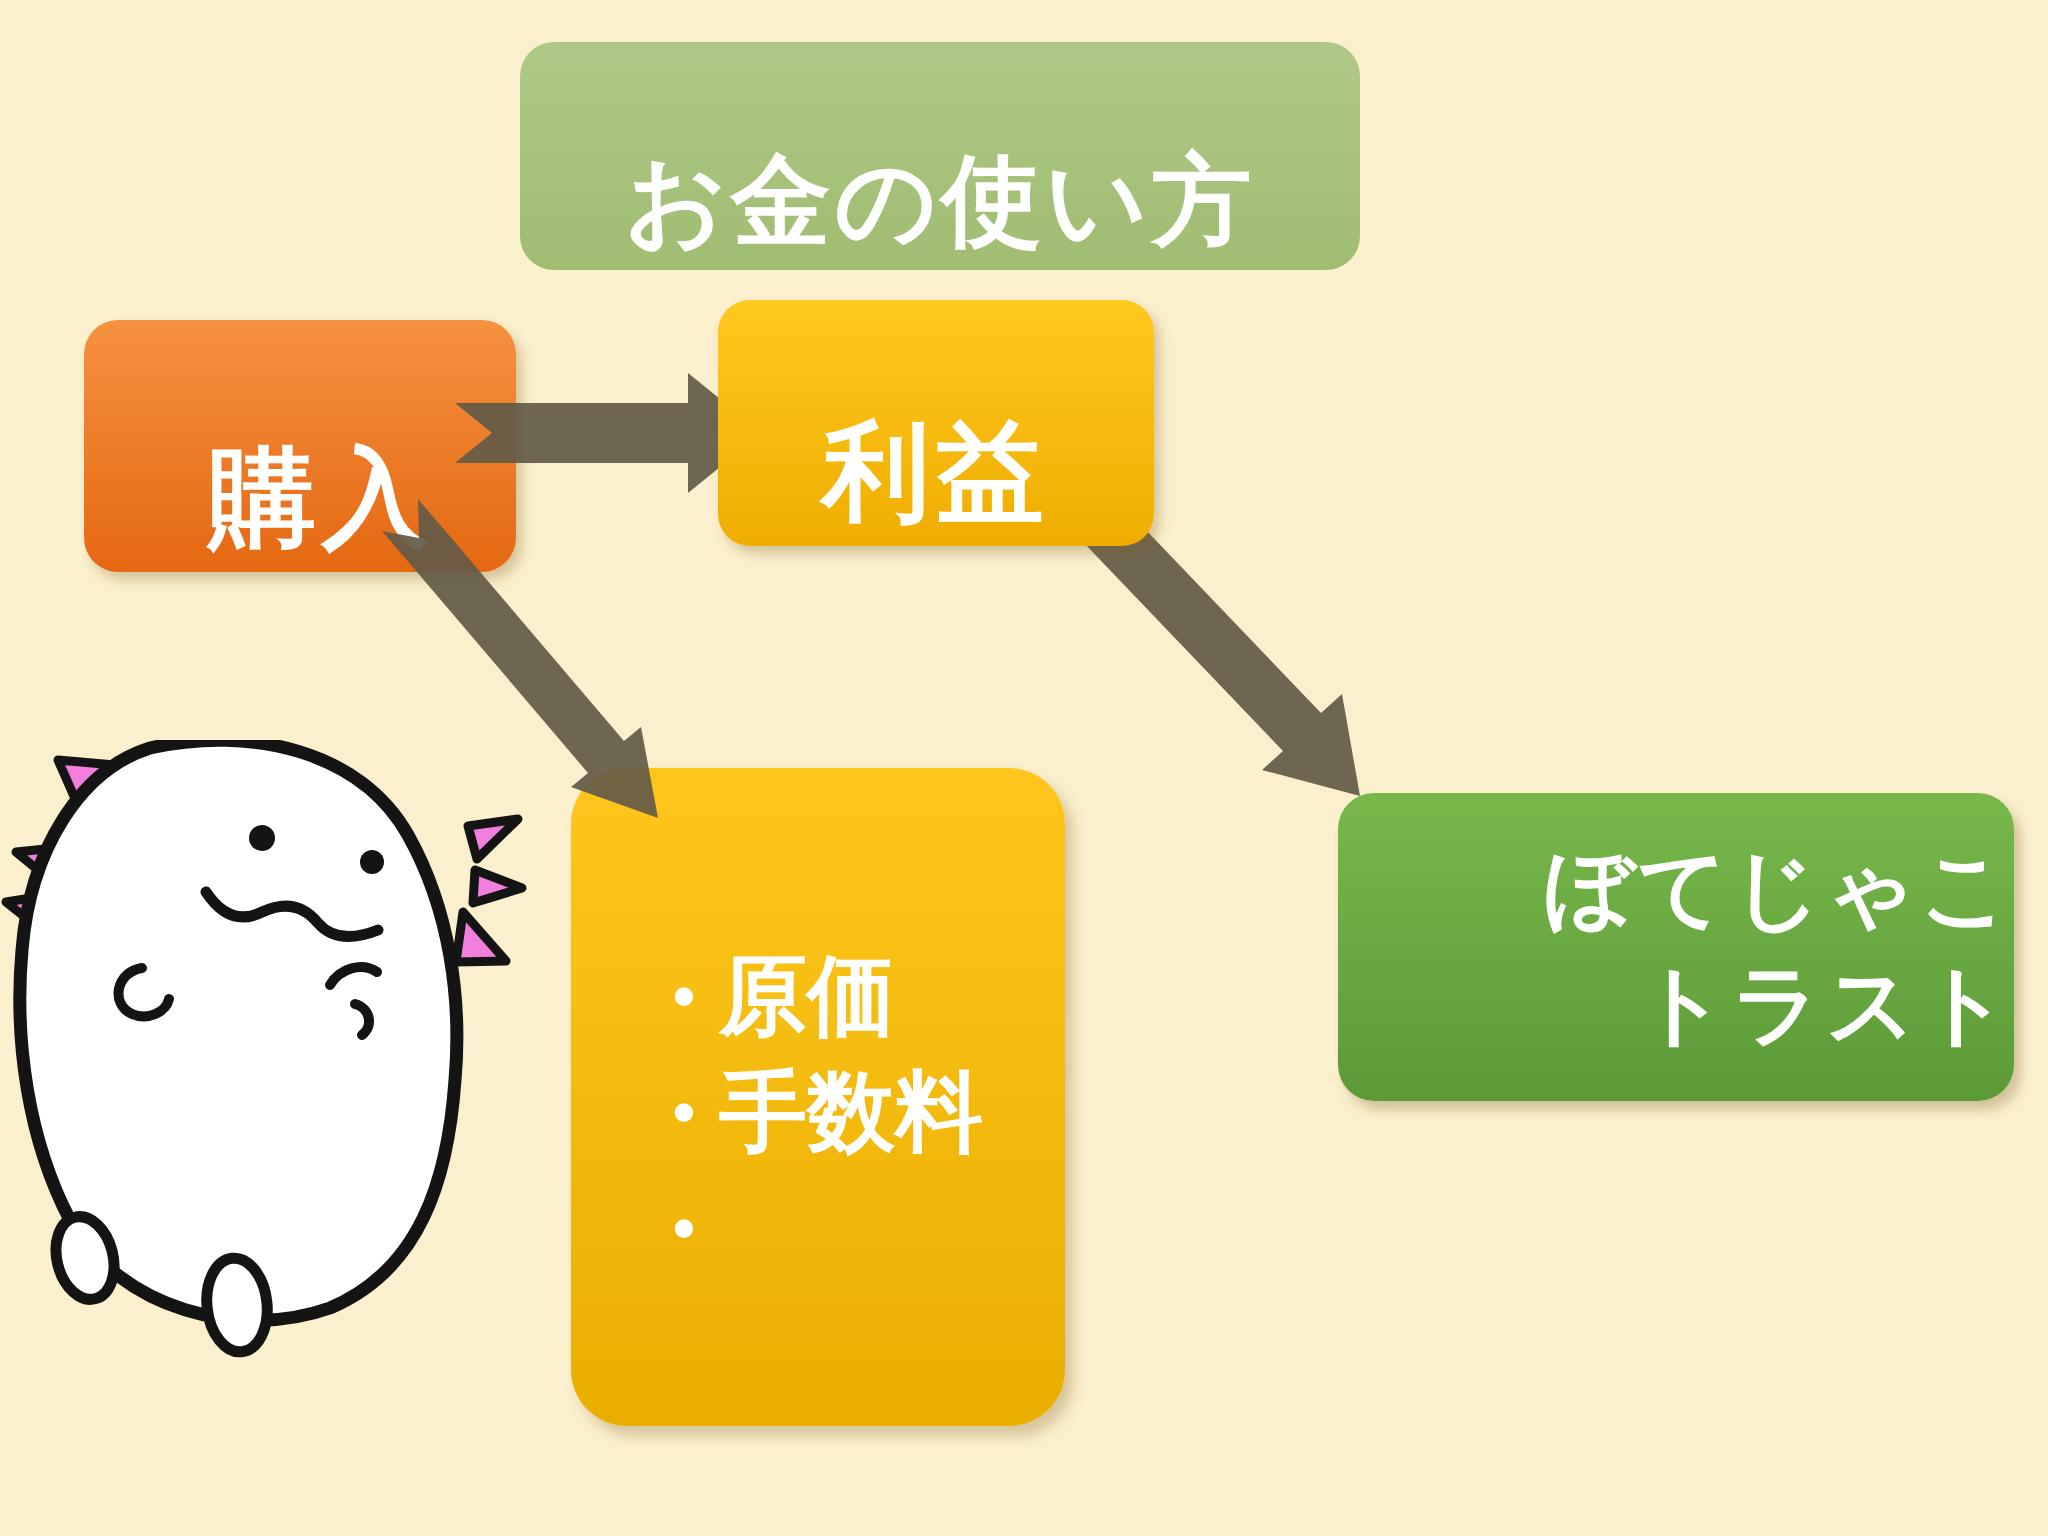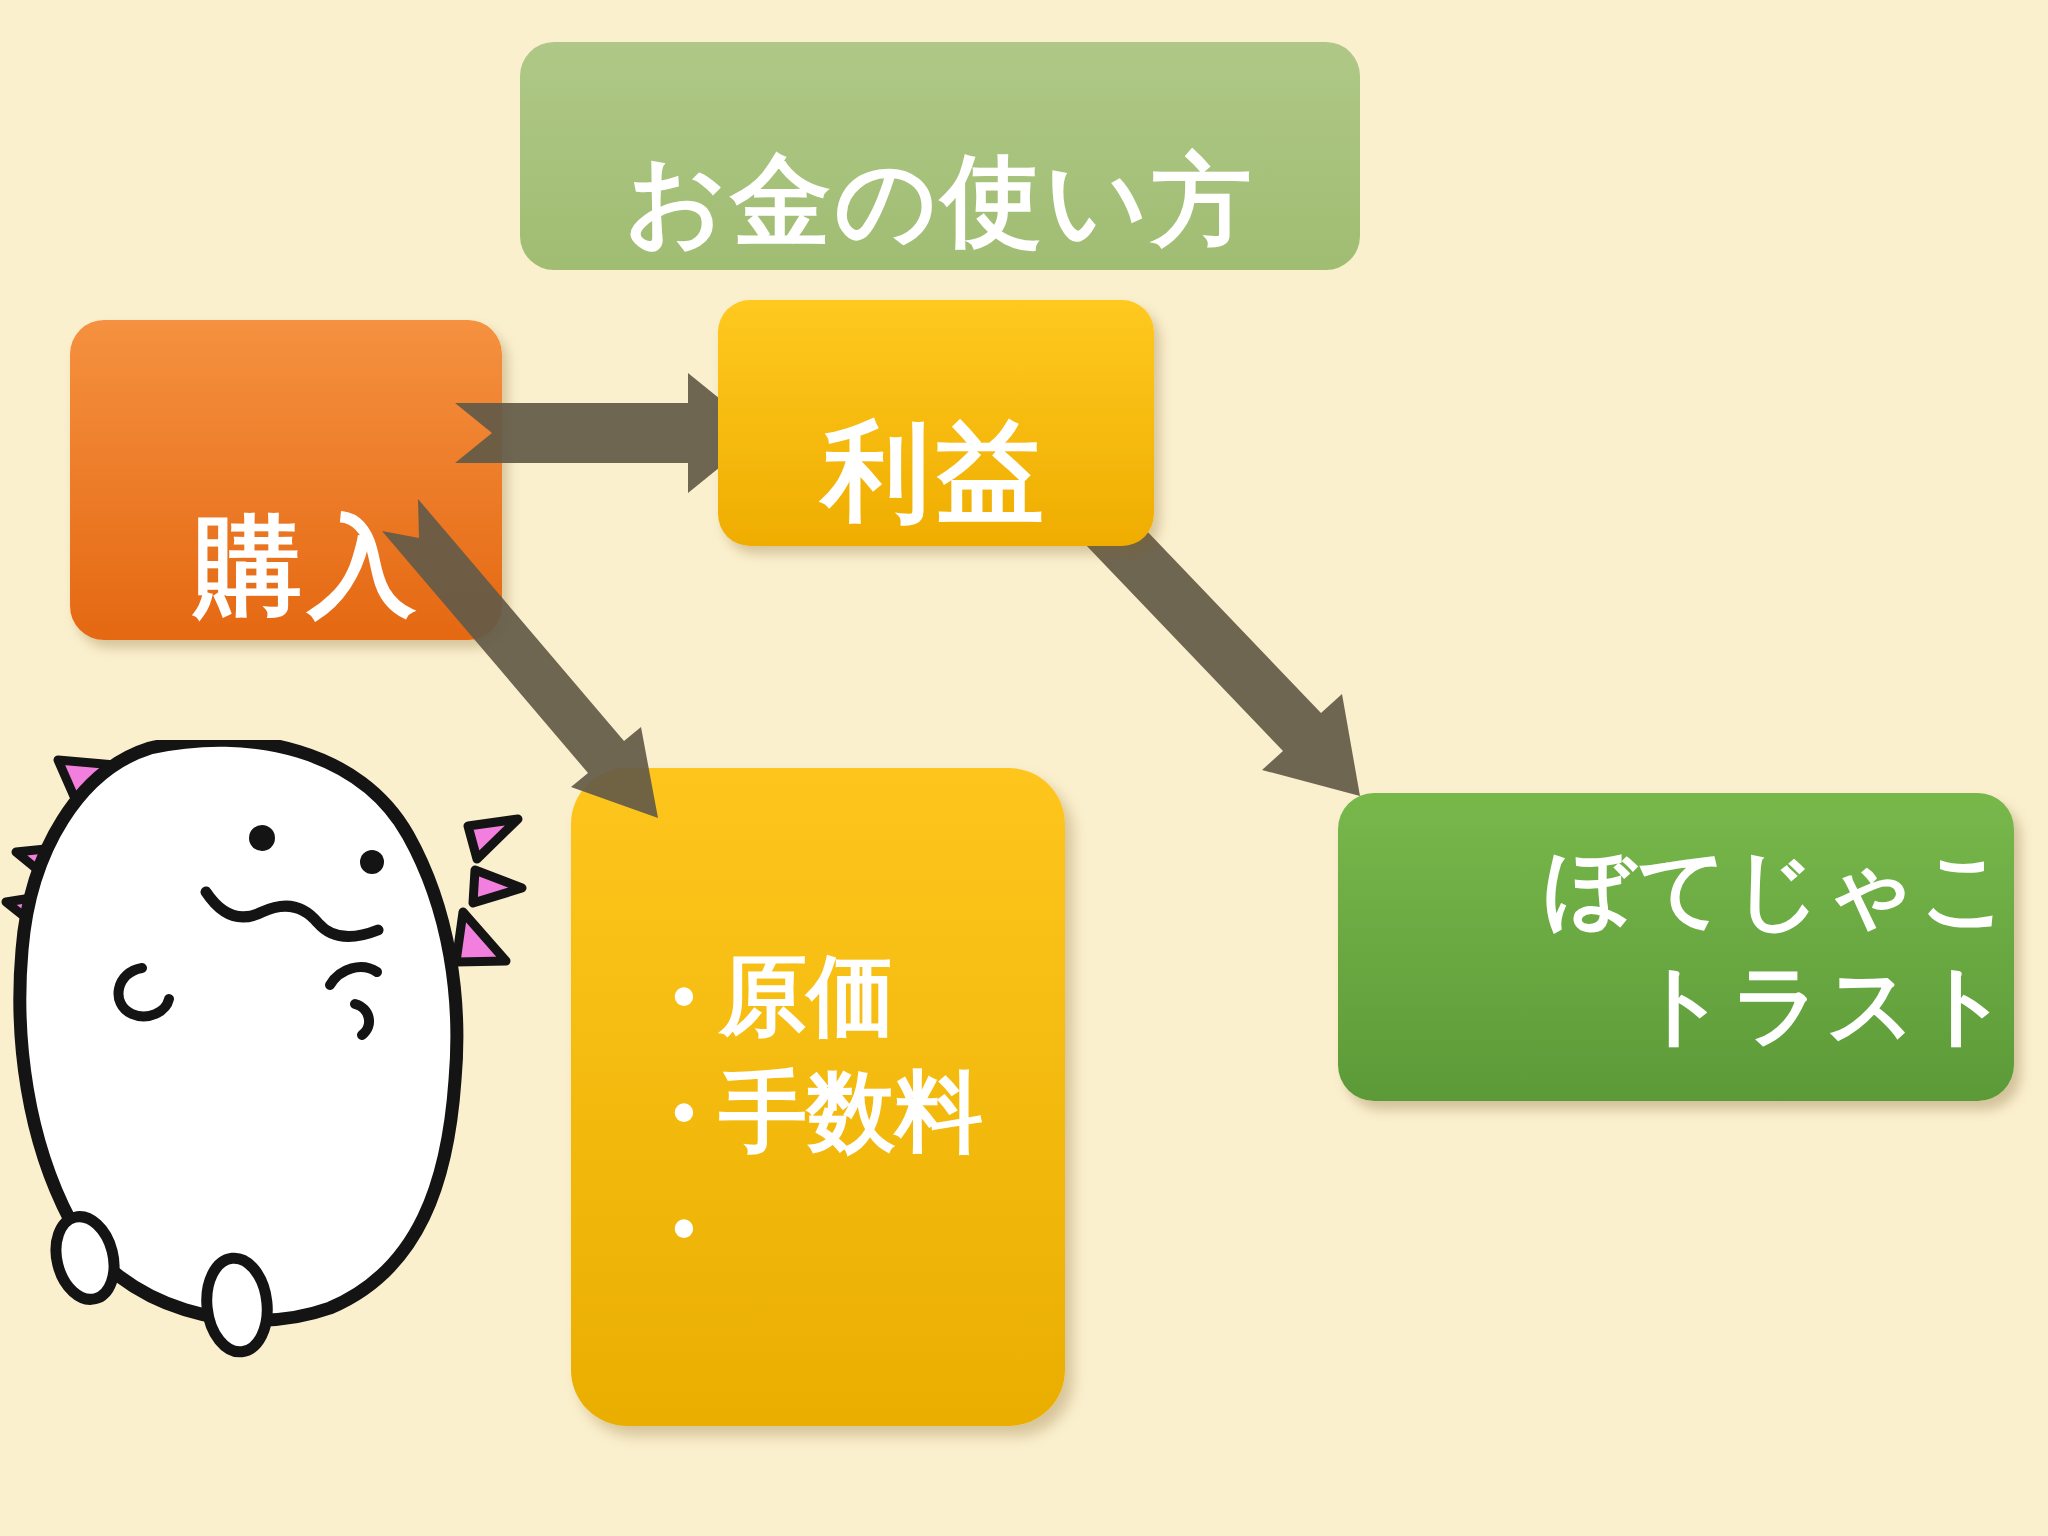--- a/index.html
+++ b/index.html
@@ -13,21 +13,21 @@
     color:#fff;font-weight:bold;text-align:center;box-sizing:border-box;
   }
   
   .title{
     left:520px;top:42px;width:840px;height:228px;
     background:linear-gradient(180deg,#AFC887,#A0BD72);
     border-radius:34px;font-size:100px;letter-spacing:4px;z-index:3;
   }
   
   .purchase{
-    left:70px;top:320px;width:432px;height:320px;
+    left:84px;top:320px;width:432px;height:252px;
     background:linear-gradient(180deg,#F59140,#E56812);
     border-radius:34px;font-size:108px;letter-spacing:6px;z-index:1;
     box-shadow:6px 8px 12px rgba(130,95,35,.30);
     padding-left:44px;
   }
   
   .profit{
     left:718px;top:300px;width:436px;height:246px;
     background:linear-gradient(180deg,#FFC91F,#EFAD00);
     border-radius:32px;font-size:108px;letter-spacing:6px;z-index:3;

